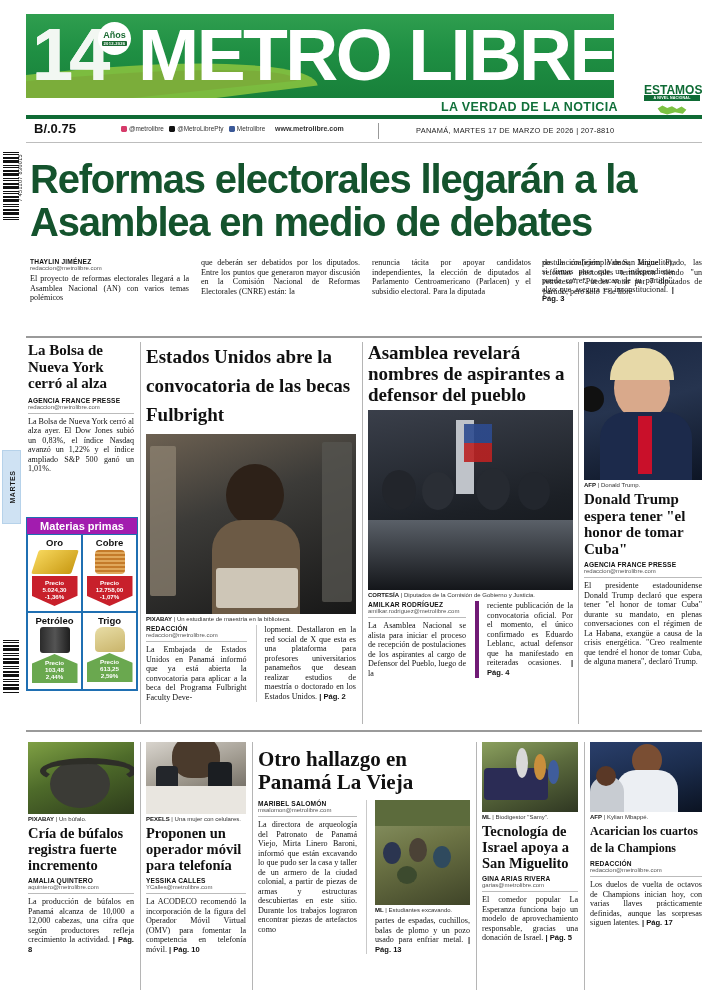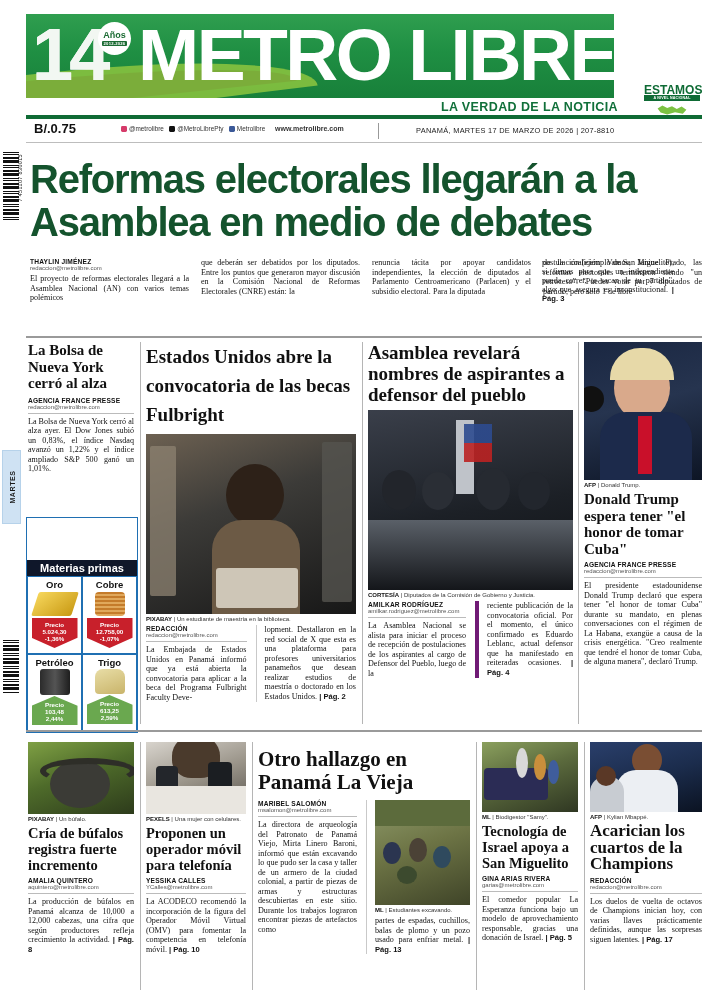--- a/index.html
+++ b/index.html
@@ -75,22 +75,22 @@
   .colhead{font-family:"Liberation Serif",serif;font-weight:700;color:#111;}
   .photo{position:relative;overflow:hidden;background:#2b2b2b;}
   .cap{font-family:"Liberation Sans",sans-serif;font-size:6px;color:#333;padding-top:2px;}
   .cap b{font-weight:700;color:#111;}
   .body p{margin:0;font-size:8.1px;line-height:9.5px;text-align:justify;}
 
   .sep-v{position:absolute;width:1px;background:#b5b5b5;}
 
   
   .matbox{position:absolute;border:1.5px solid #1f6fb2;background:#fff;}
-  .matbox .mtitle{background:#0f172a;color:#fff;font-family:"Liberation Sans",sans-serif;font-weight:700;
-      font-size:11px;text-align:center;padding:2px 0;margin-top:42px;}
+  .matbox .mtitle{background:#a21caf;color:#fff;font-family:"Liberation Sans",sans-serif;font-weight:700;
+      font-size:11px;text-align:center;padding:2px 0;}
   .mgrid{display:grid;grid-template-columns:1fr 1fr;}
   .mcell{border:1px solid #1f6fb2;padding:2px 0 3px;text-align:center;position:relative;height:78px;box-sizing:border-box;}
   .mname{font-family:"Liberation Sans",sans-serif;font-weight:700;font-size:9.5px;color:#111;}
   .tagwrap{position:relative;width:46px;margin:0 auto;}
   .tag{width:46px;padding:3px 0 6px;font-family:"Liberation Sans",sans-serif;font-weight:700;
       font-size:6.2px;line-height:7px;color:#fff;}
   .tag.down{background:#c8202b;clip-path:polygon(0 0,100% 0,100% 66%,50% 100%,0 66%);}
   .tag.up{background:#6aa84f;clip-path:polygon(50% 0,100% 34%,100% 100%,0 100%,0 34%);padding:5px 0 3px;}
 
   
@@ -481,21 +481,21 @@
     <div class="photo ph-mba" style="width:112px;height:70px;">
       <div class="figure" style="left:42px;top:2px;width:30px;height:32px;background:#7a4e33;"></div>
       <div class="figure" style="left:26px;top:28px;width:62px;height:48px;border-radius:20px 20px 0 0;background:#eceff3;"></div>
       <div class="figure" style="left:0px;top:34px;width:34px;height:36px;border-radius:16px 16px 0 0;background:#c8ccd2;"></div>
       <div class="figure" style="left:6px;top:24px;width:20px;height:20px;background:#5a3826;"></div>
     </div>
     <div class="cap">
       <b>AFP</b> |
       <span>Kylian Mbappé.</span>
     </div>
-    <div class="colhead" style="font-size:17px;line-height:16.5px;margin-top:3px;">Acarician los cuartos de la Champions</div>
+    <div class="colhead" style="font-size:12px;line-height:16.5px;margin-top:3px;">Acarician los cuartos de la Champions</div>
     <div class="byline-name" style="margin-top:4px;">REDACCIÓN</div>
     <div class="byline-mail">redaccion@metrolibre.com</div>
     <div style="border-top:1px solid #bbb;margin:1px 0 3px;"></div>
     <div class="body">
         <p><span>Los duelos de vuelta de octavos de Champions inician hoy, con varias llaves prácticamente definidas, aunque las sorpresas siguen latentes.</span>
       <span class="pagref">| Pág. 17</span></p>
       </div>
   </div>
 
 </div>

